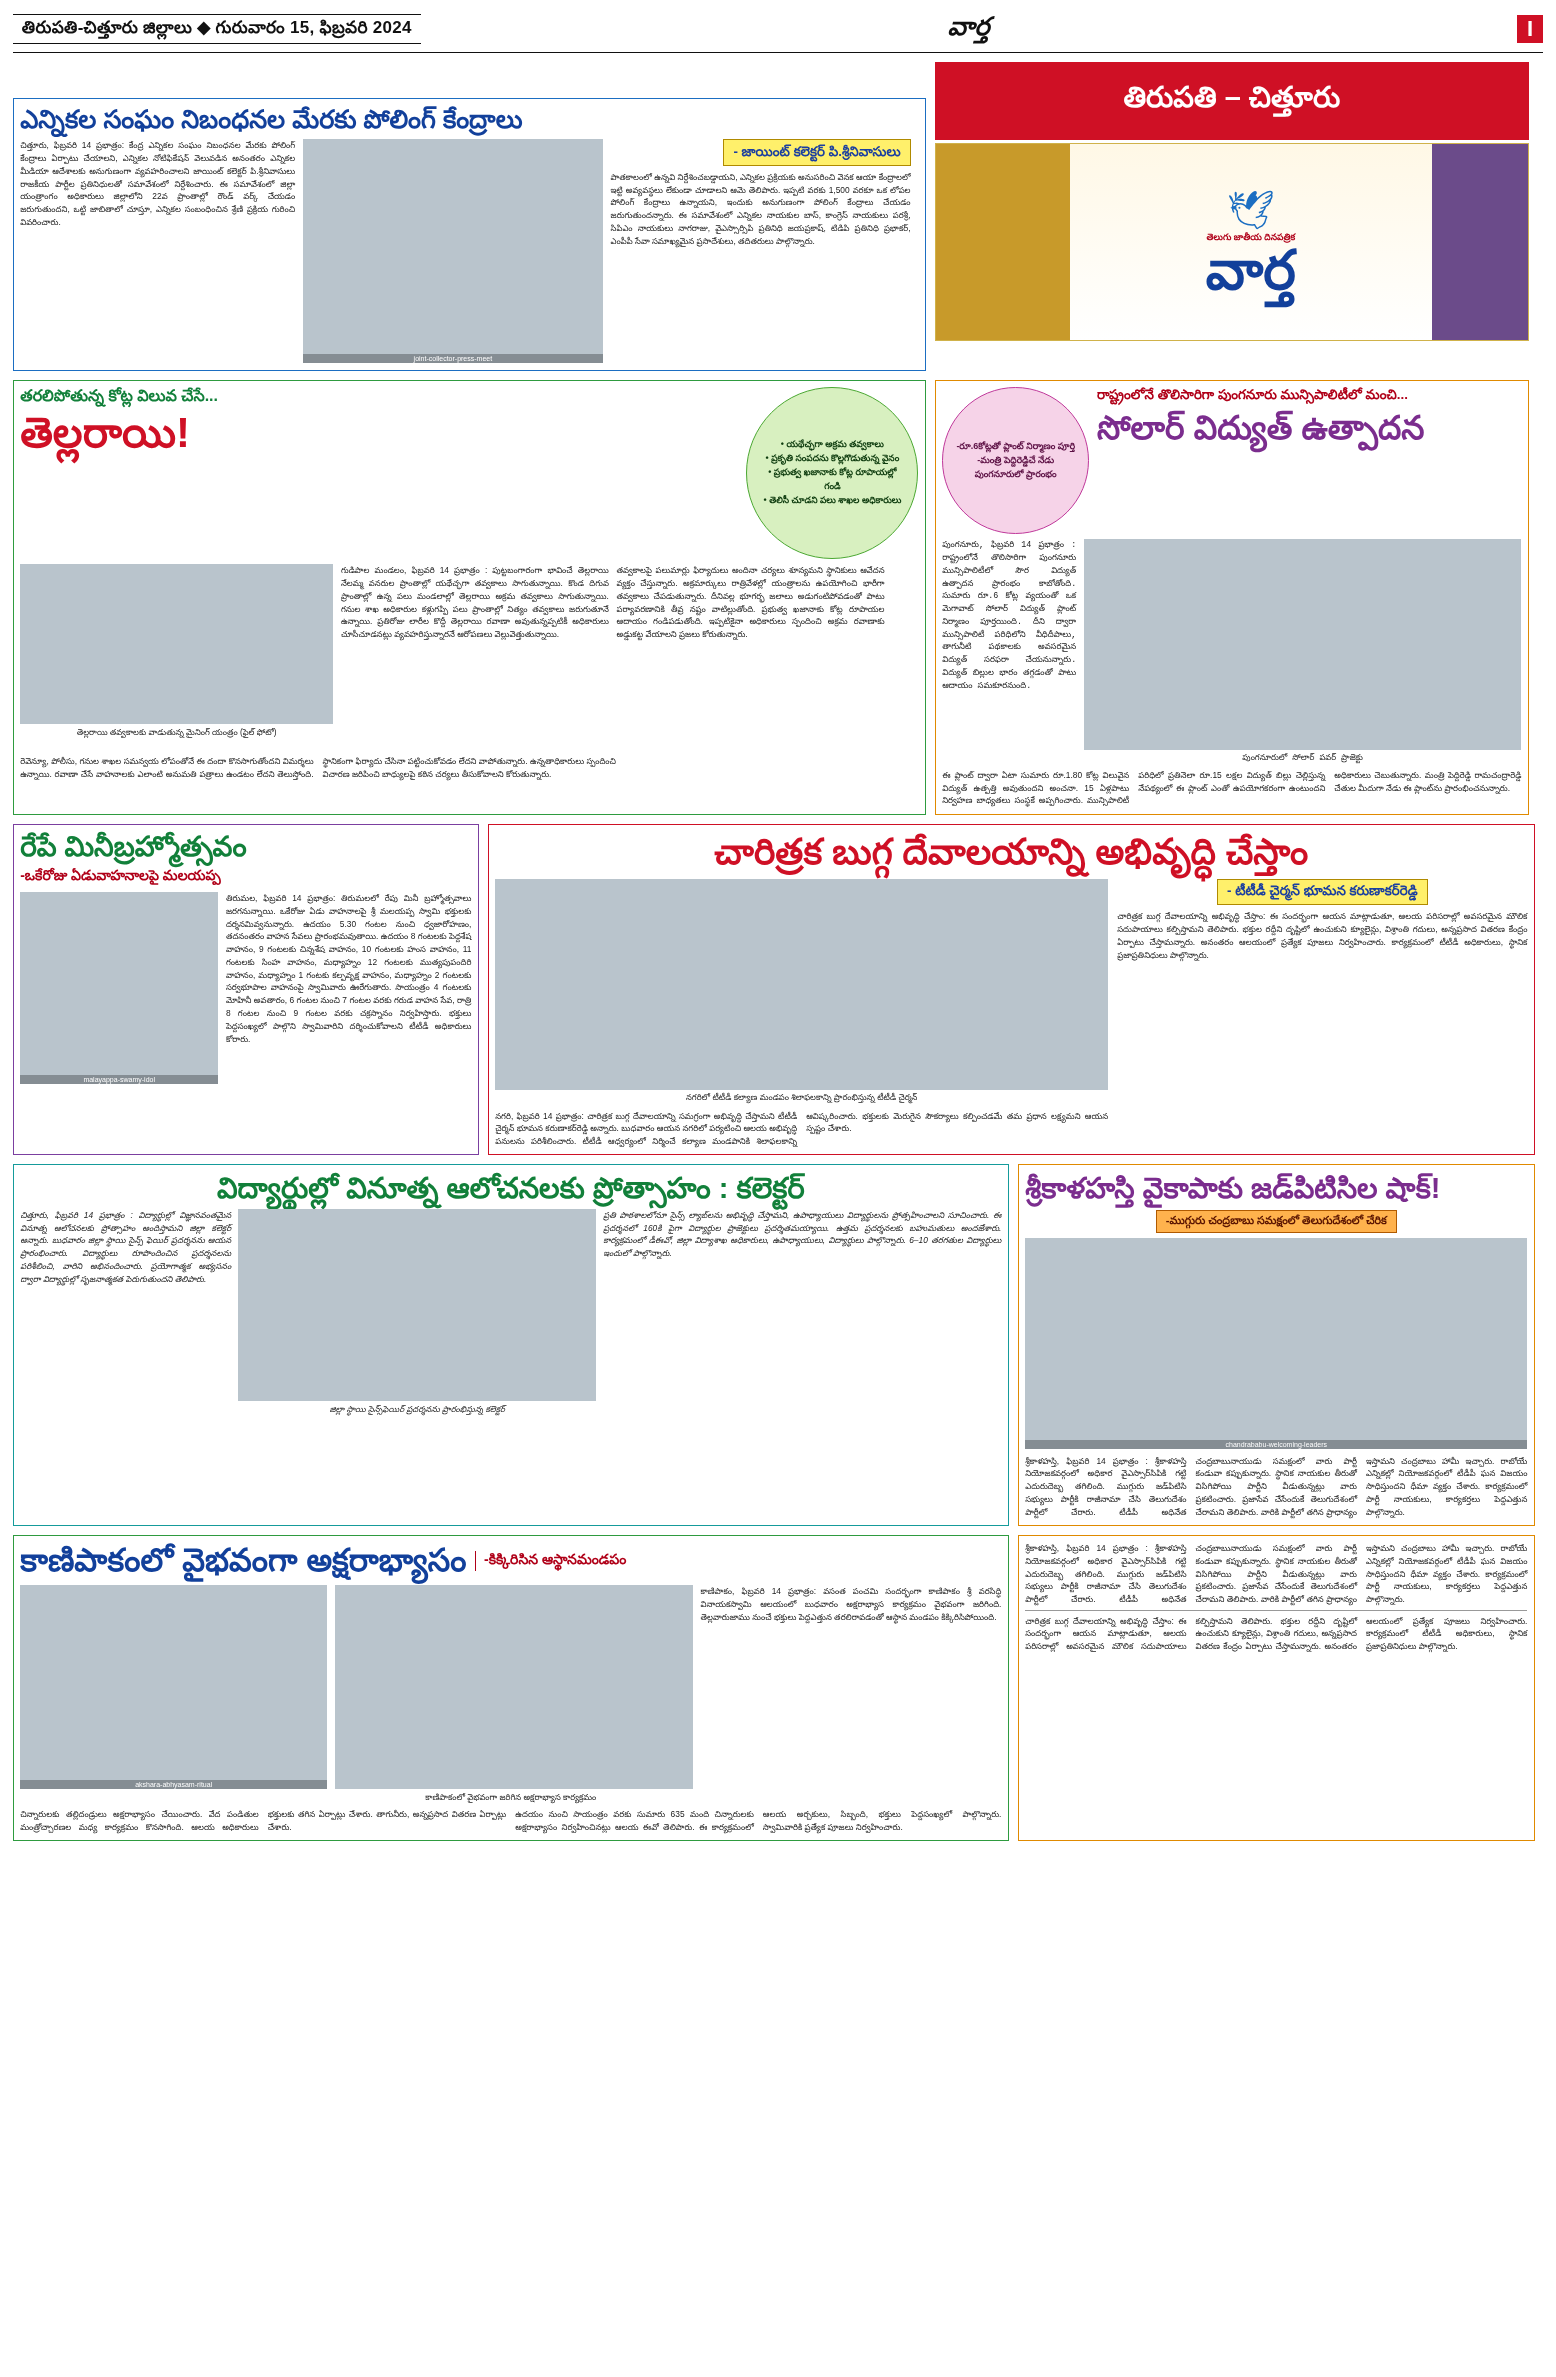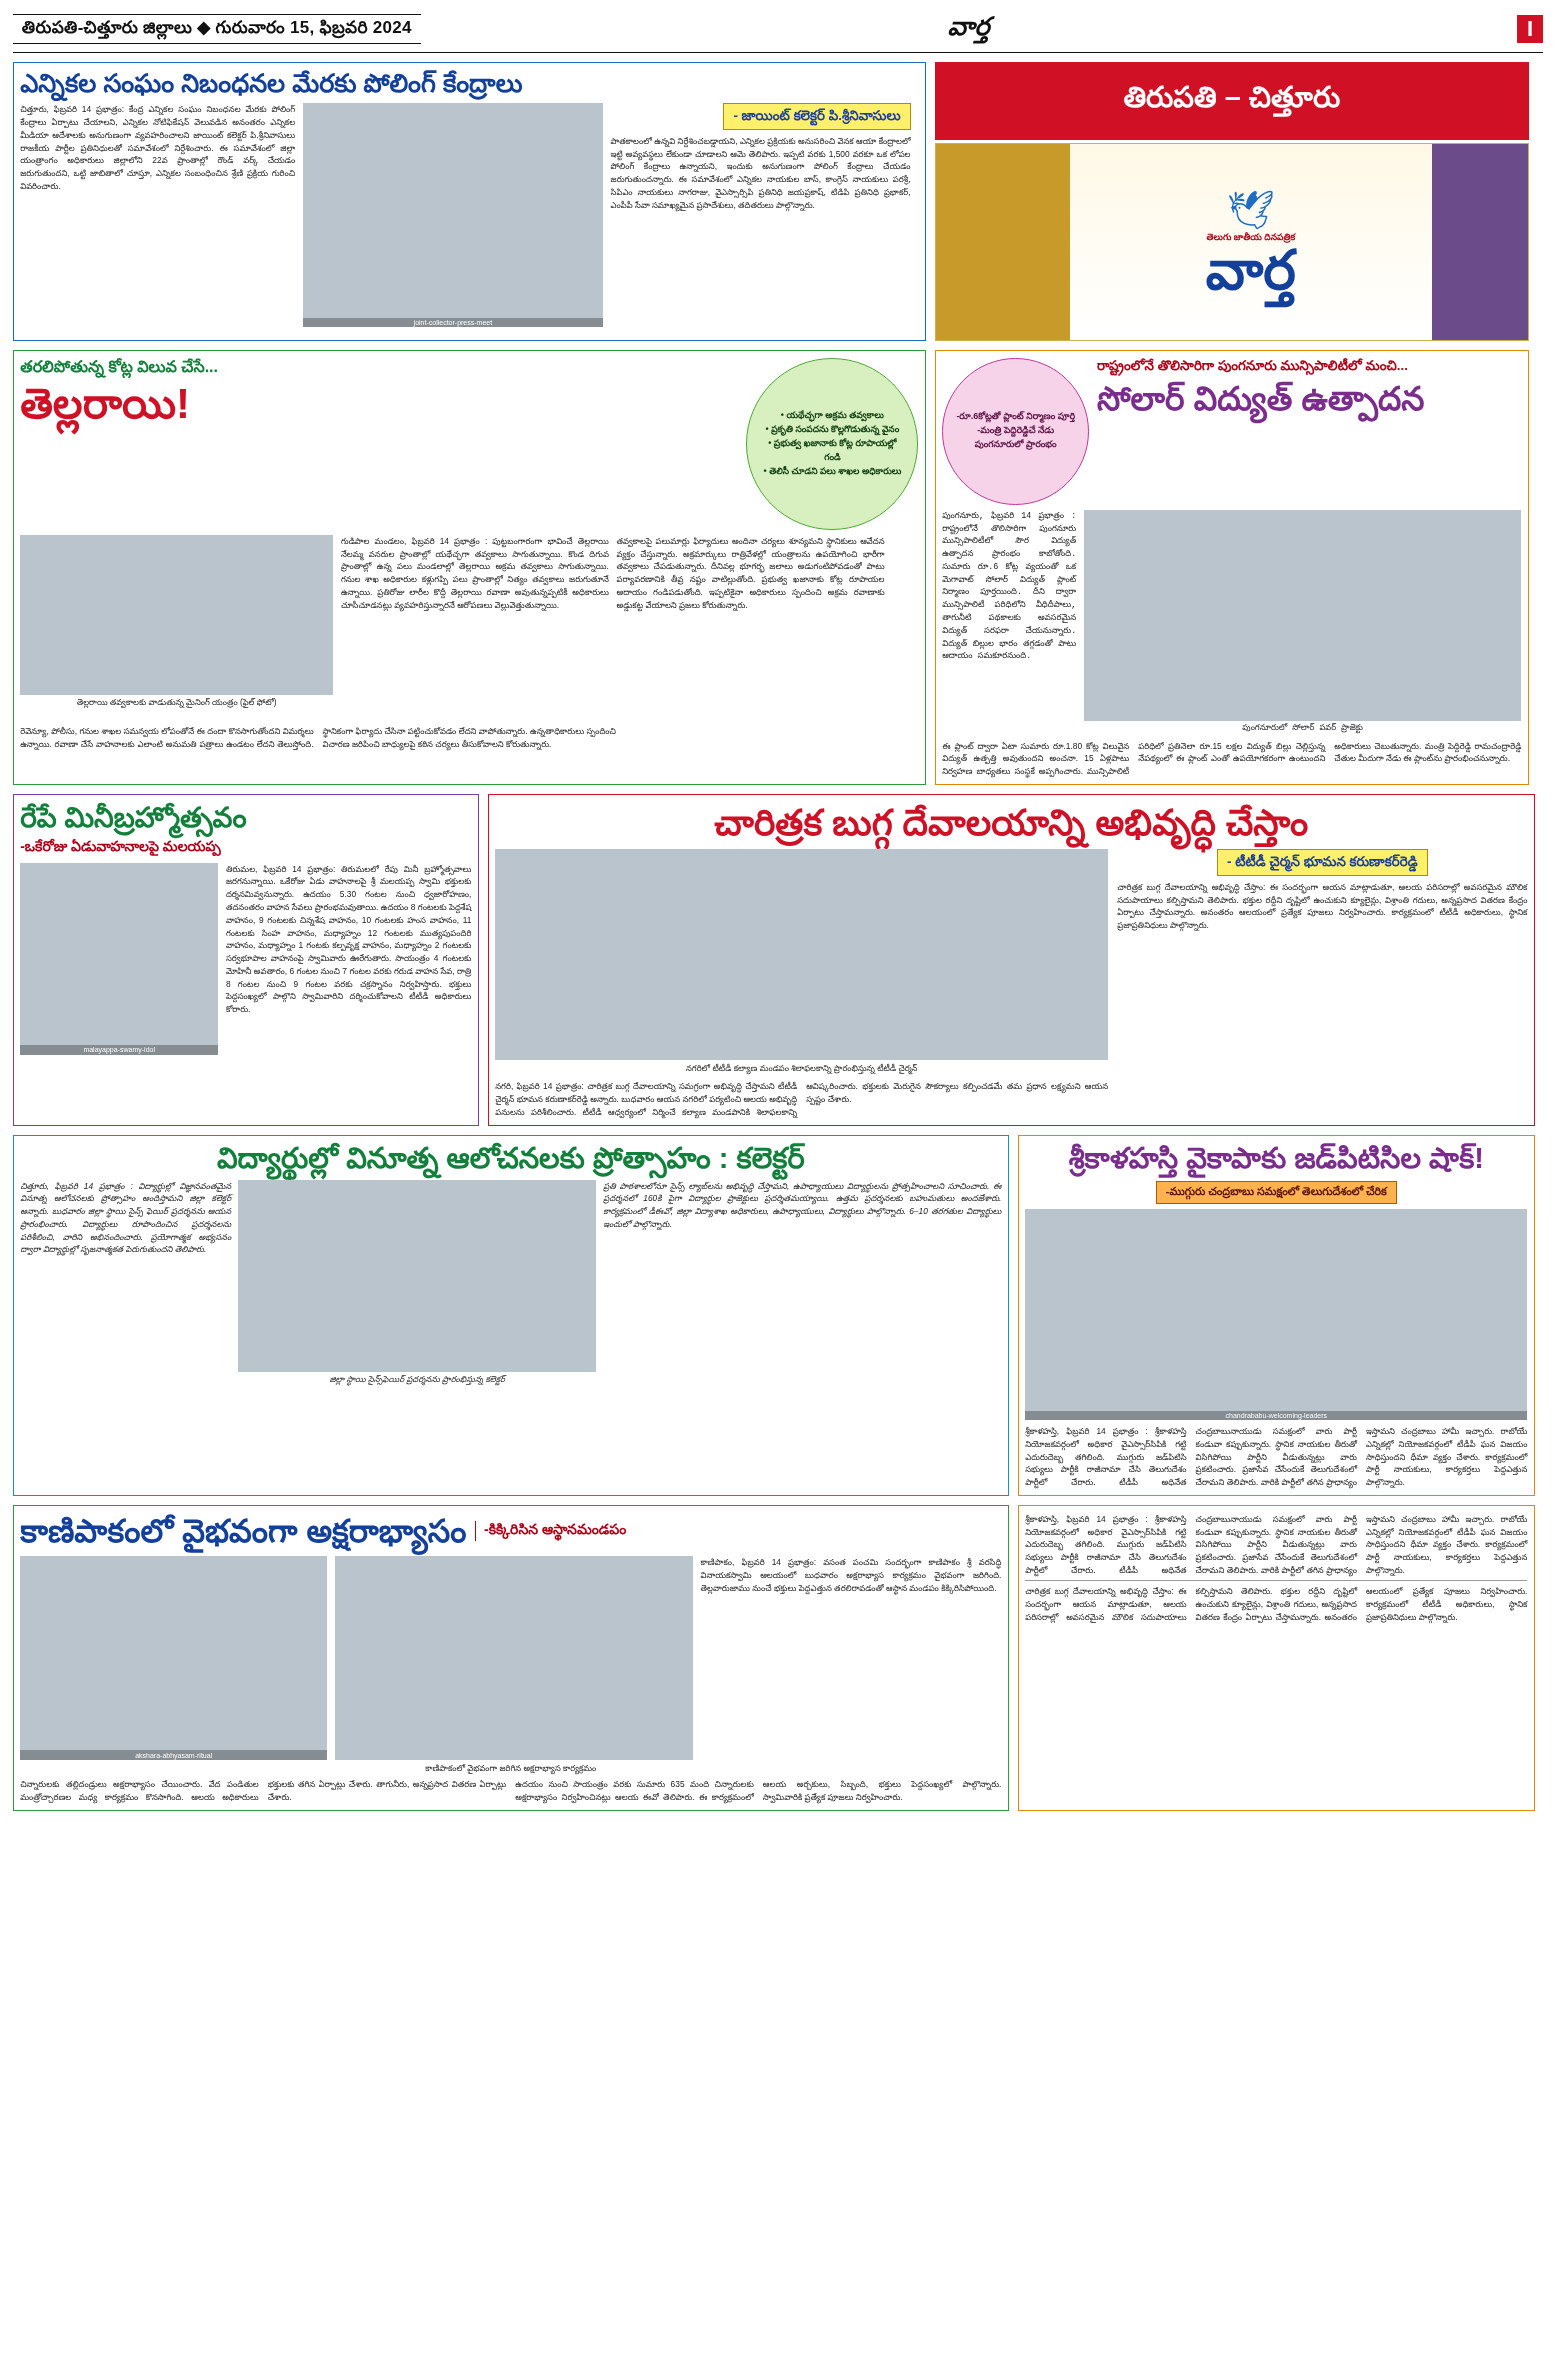--- a/index.html
+++ b/index.html
@@ -55,21 +55,21 @@
   <div class="masthead">
     <div class="masthead-left">
       <span class="rule">తిరుపతి-చిత్తూరు జిల్లాలు  ◆  గురువారం 15, ఫిబ్రవరి 2024</span>
     </div>
     <div class="masthead-center">వార్త</div>
     <div class="masthead-right">I</div>
   </div>
 
   <div class="row">
 
-    <div class="box" style="width:913px;">
+    <div class="box" style="width:913px;margin-top:36px;">
       <div class="head-blue">ఎన్నికల సంఘం నిబంధనల మేరకు పోలింగ్ కేంద్రాలు</div>
       <div style="display:flex;gap:7.7px;margin-top:5.1px;">
         <div style="width:275px;" class="body-text">చిత్తూరు, ఫిబ్రవరి 14 ప్రభాత్రం: కేంద్ర ఎన్నికల సంఘం నిబంధనల మేరకు పోలింగ్ కేంద్రాలు ఏర్పాటు చేయాలని, ఎన్నికల నోటిఫికేషన్ వెలువడిన అనంతరం ఎన్నికల మీడియా ఆదేశాలకు అనుగుణంగా వ్యవహరించాలని జాయింట్ కలెక్టర్ పి.శ్రీనివాసులు రాజకీయ పార్టీల ప్రతినిధులతో సమావేశంలో నిర్దేశించారు. ఈ సమావేశంలో జిల్లా యంత్రాంగం అధికారులు జిల్లాలోని 22వ ప్రాంతాల్లో రౌండ్ వర్క్ చేయడం జరుగుతుందని, ఒట్టి జాబితాలో చూస్తూ, ఎన్నికల సంబంధించిన శ్రేణి ప్రక్రియ గురించి వివరించారు.</div>
         <div style="width:300px;">
           <div class="photo" style="width:300px;height:224px;">
             <div class="ph-label">joint-collector-press-meet</div>
           </div>
         </div>
         <div style="width:300px;">
           <div style="text-align:right;margin-bottom:5.1px;">
@@ -175,21 +175,21 @@
         <div class="body-text" style="width:211px;">చిత్తూరు, ఫిబ్రవరి 14 ప్రభాత్రం : విద్యార్థుల్లో విజ్ఞానవంతమైన వినూత్న ఆలోచనలకు ప్రోత్సాహం అందిస్తామని జిల్లా కలెక్టర్ అన్నారు. బుధవారం జిల్లా స్థాయి సైన్స్ ఫెయిర్ ప్రదర్శనను ఆయన ప్రారంభించారు. విద్యార్థులు రూపొందించిన ప్రదర్శనలను పరిశీలించి, వారిని అభినందించారు. ప్రయోగాత్మక అభ్యసనం ద్వారా విద్యార్థుల్లో సృజనాత్మకత పెరుగుతుందని తెలిపారు.</div>
         <div style="width:358px;">
           <div class="photo" style="width:358px;height:192px;"></div>
           <div class="cap">జిల్లా స్థాయి సైన్స్‌ఫెయిర్ ప్రదర్శనను ప్రారంభిస్తున్న కలెక్టర్</div>
         </div>
         <div class="body-text" style="flex:1;">ప్రతి పాఠశాలలోనూ సైన్స్ ల్యాబ్‌లను అభివృద్ధి చేస్తామని, ఉపాధ్యాయులు విద్యార్థులను ప్రోత్సహించాలని సూచించారు. ఈ ప్రదర్శనలో 160కి పైగా విద్యార్థుల ప్రాజెక్టులు ప్రదర్శితమయ్యాయి. ఉత్తమ ప్రదర్శనలకు బహుమతులు అందజేశారు. కార్యక్రమంలో డీఈవో, జిల్లా విద్యాశాఖ అధికారులు, ఉపాధ్యాయులు, విద్యార్థులు పాల్గొన్నారు. 6–10 తరగతుల విద్యార్థులు ఇందులో పాల్గొన్నారు.</div>
       </div>
     </div>
 
     <div class="box orange" style="width:517px;">
-      <div class="head-purple" style="font-size:29px;text-align:center;">శ్రీకాళహస్తి వైకాపాకు జడ్‌పిటిసిల షాక్!</div>
+      <div class="head-purple" style="font-size:29px;">శ్రీకాళహస్తి వైకాపాకు జడ్‌పిటిసిల షాక్!</div>
       <div style="text-align:center;margin-top:5.1px;">
         <span class="badge" style="background:#ffb24d;border-color:#b05a00;color:#5a1400;font-size:11px;">-ముగ్గురు చంద్రబాబు సమక్షంలో తెలుగుదేశంలో చేరిక</span>
       </div>
       <div class="photo" style="width:100%;height:211px;margin-top:5.1px;">
         <div class="ph-label">chandrababu-welcoming-leaders</div>
       </div>
       <div class="body-text cols3" style="margin-top:5.1px;">శ్రీకాళహస్తి, ఫిబ్రవరి 14 ప్రభాత్రం : శ్రీకాళహస్తి నియోజకవర్గంలో అధికార వైఎస్సార్‌సిపికి గట్టి ఎదురుదెబ్బ తగిలింది. ముగ్గురు జడ్‌పిటిసి సభ్యులు పార్టీకి రాజీనామా చేసి తెలుగుదేశం పార్టీలో చేరారు. టీడీపీ అధినేత చంద్రబాబునాయుడు సమక్షంలో వారు పార్టీ కండువా కప్పుకున్నారు. స్థానిక నాయకుల తీరుతో విసిగిపోయి పార్టీని వీడుతున్నట్లు వారు ప్రకటించారు. ప్రజాసేవ చేసేందుకే తెలుగుదేశంలో చేరామని తెలిపారు. వారికి పార్టీలో తగిన ప్రాధాన్యం ఇస్తామని చంద్రబాబు హామీ ఇచ్చారు. రాబోయే ఎన్నికల్లో నియోజకవర్గంలో టీడీపీ ఘన విజయం సాధిస్తుందని ధీమా వ్యక్తం చేశారు. కార్యక్రమంలో పార్టీ నాయకులు, కార్యకర్తలు పెద్దఎత్తున పాల్గొన్నారు.</div>
     </div>
   </div>
 

